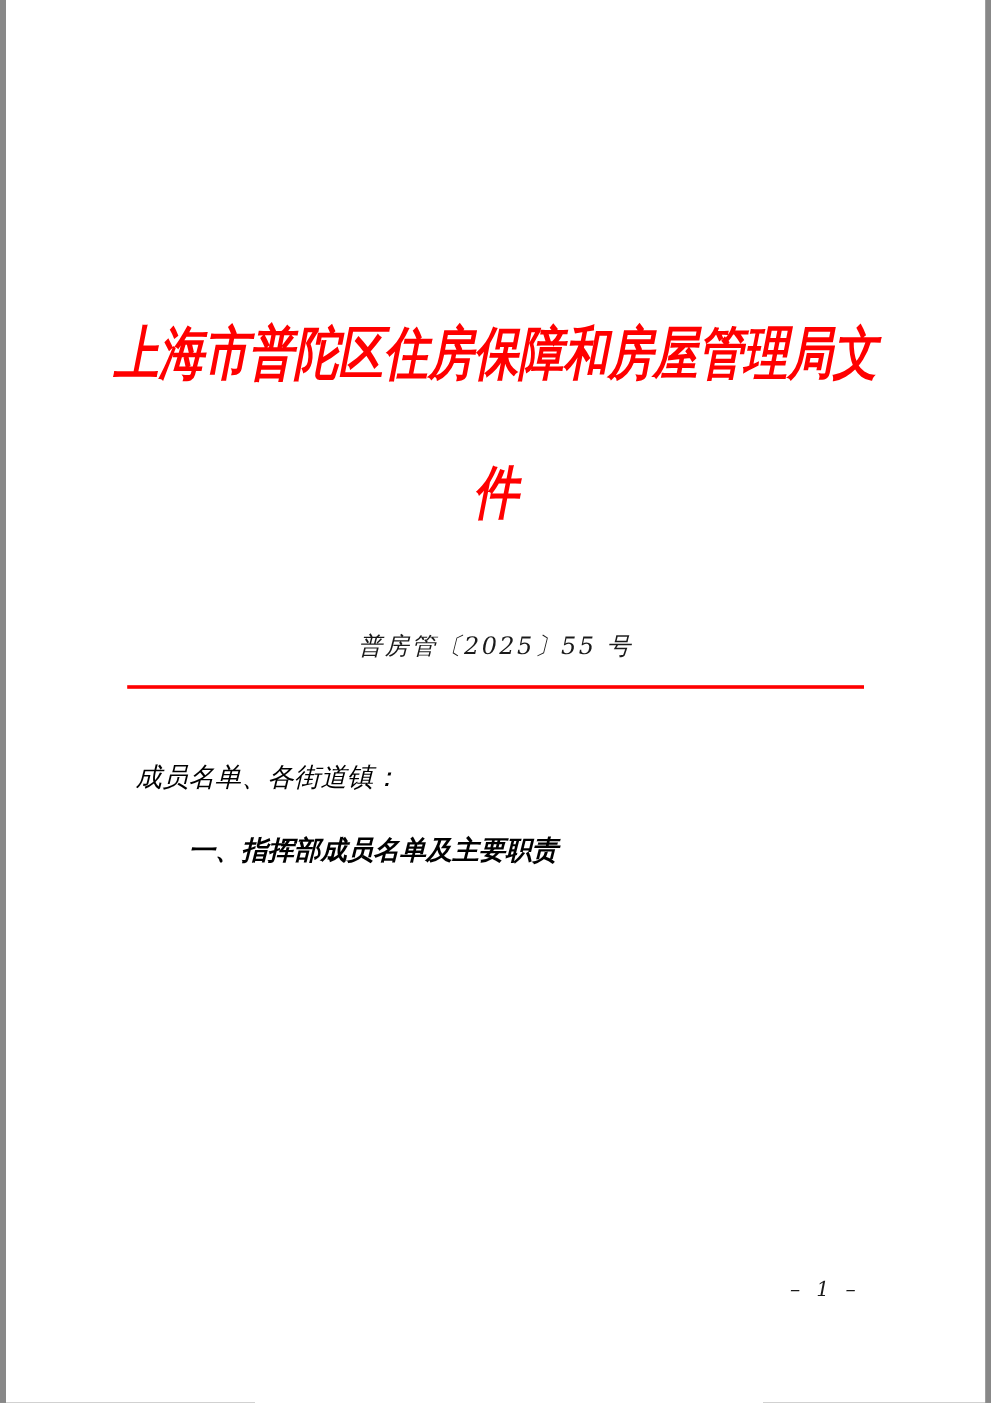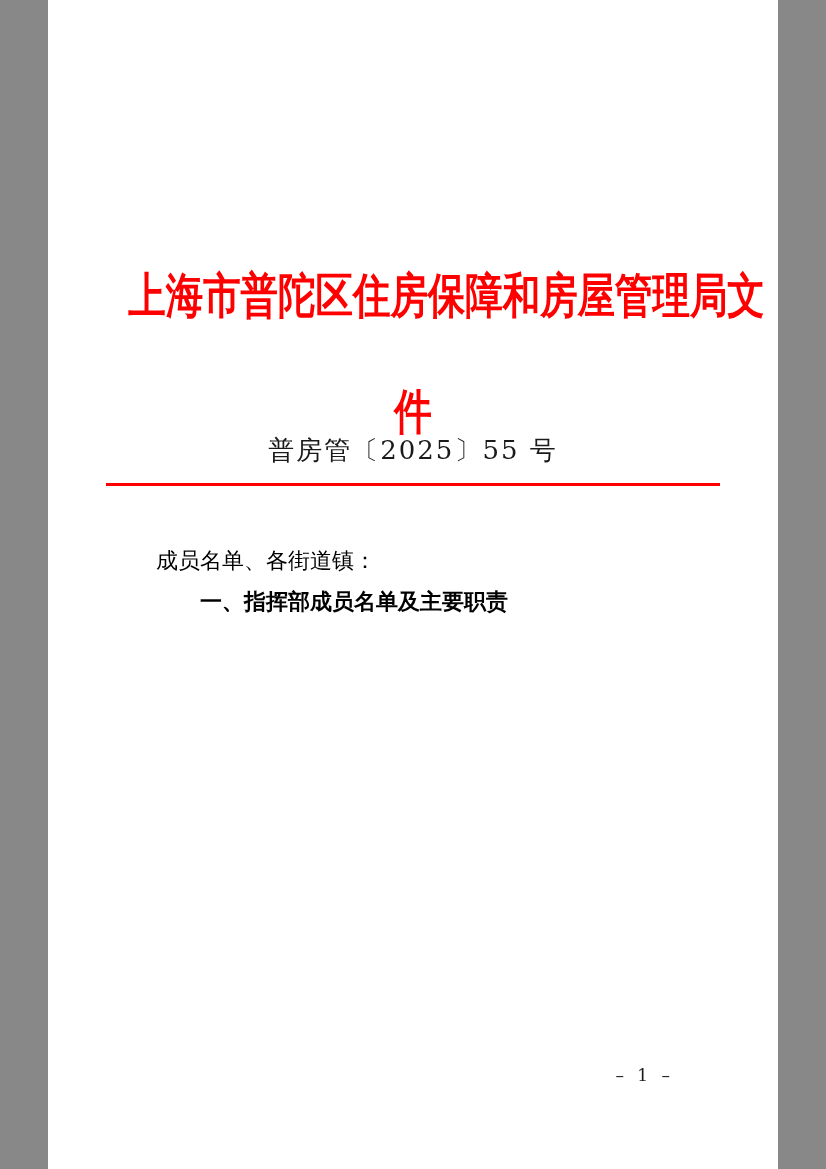--- a/index.html
+++ b/index.html
@@ -1,46 +1,48 @@
 <!DOCTYPE html>
 <html><head>
 <meta charset="utf-8">
 <style>
   * { margin: 0; padding: 0; box-sizing: border-box; }
   html, body { background: #888; }
   .page {
     position: relative;
-    width: 730px;
+    width: 816px;
     height: 1169px;
     margin: 0 auto;
     background: #ffffff;
     overflow: hidden;
     font-family: "DejaVu Serif", serif;
     color: #000;
+    font-style: italic;
   }
   .letterhead {
     padding-top: 270px;
     text-align: center;
   }
   .red-title-line {
     color: #ff0000;
     font-family: "DejaVu Sans", sans-serif;
     font-weight: bold;
     font-size: 48px;
     line-height: 50px;
     white-space: nowrap;
     transform: scaleX(0.78);
     transform-origin: center;
   }
   .red-title-line.second {
     margin-top: 66px;
   }
   .doc-number {
+    margin-top: 88px;
     text-align: center;
-    font-size: 26px;
+    font-size: 20px;
     line-height: 28px;
     letter-spacing: 2px;
     color: #1a1a1a;
     font-family: "DejaVu Serif", serif;
   }
   .red-divider {
     width: 614px;
     height: 3px;
     background: #ff0000;
     margin: 19px auto 0 auto;
@@ -68,20 +70,21 @@
     text-align: justify;
     text-justify: inter-character;
     text-indent: 2em;
   }
   .heading {
     font-family: "DejaVu Sans", sans-serif;
     font-weight: bold;
     text-indent: 2em;
     font-size: 22px;
     line-height: 41px;
+    margin-top: 20px;
   }
   .page-number {
     position: absolute;
     right: 104px;
     bottom: 84px;
     font-size: 17px;
     letter-spacing: 4px;
     color: #1a1a1a;
     font-family: "DejaVu Serif", serif;
   }

